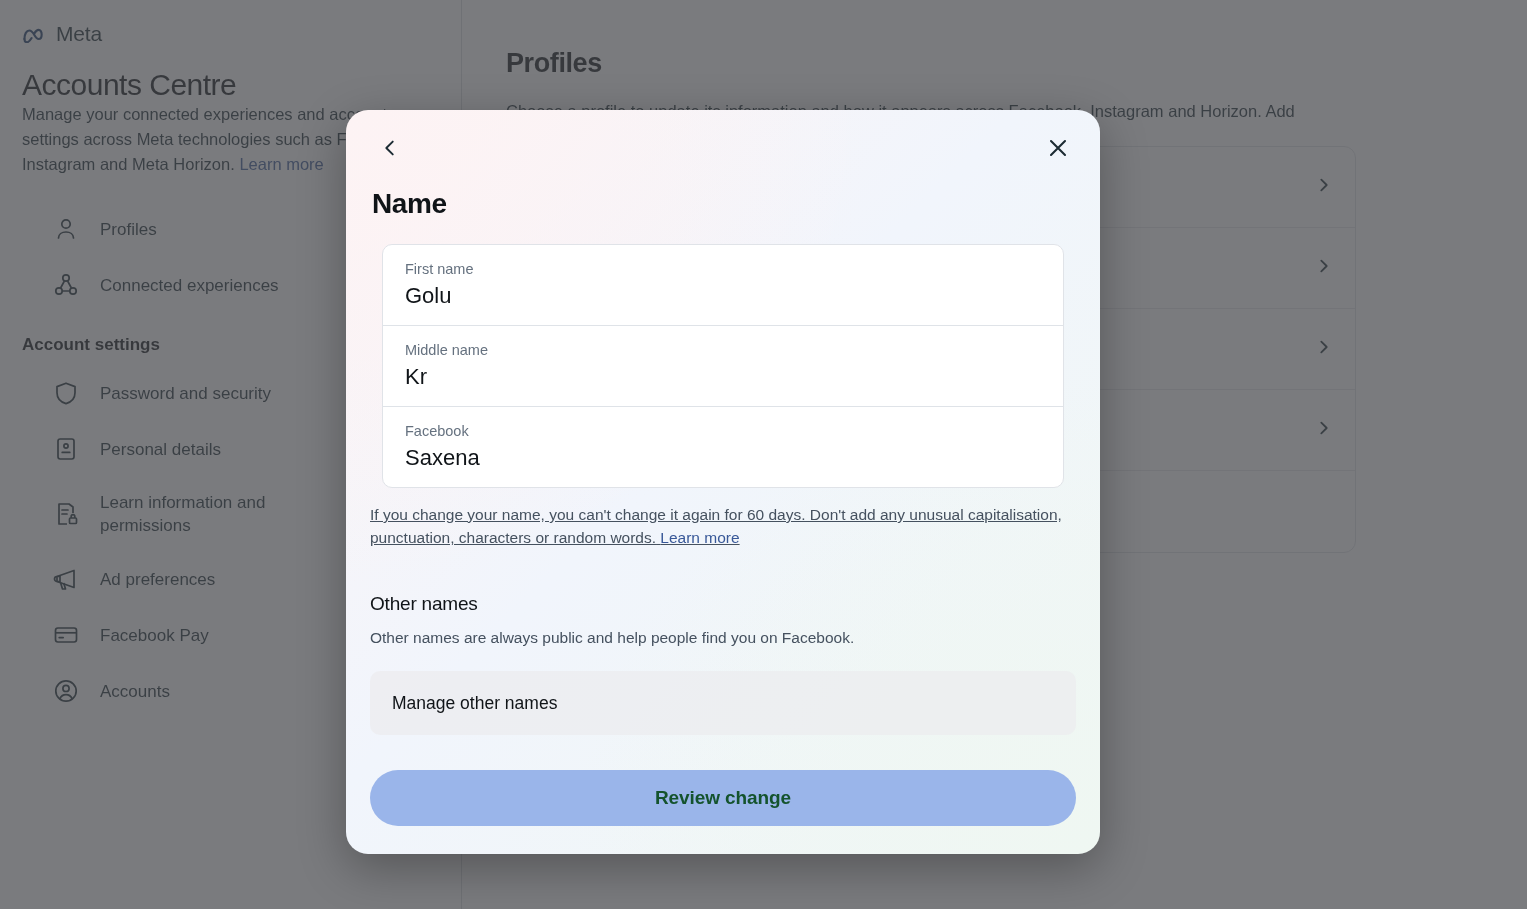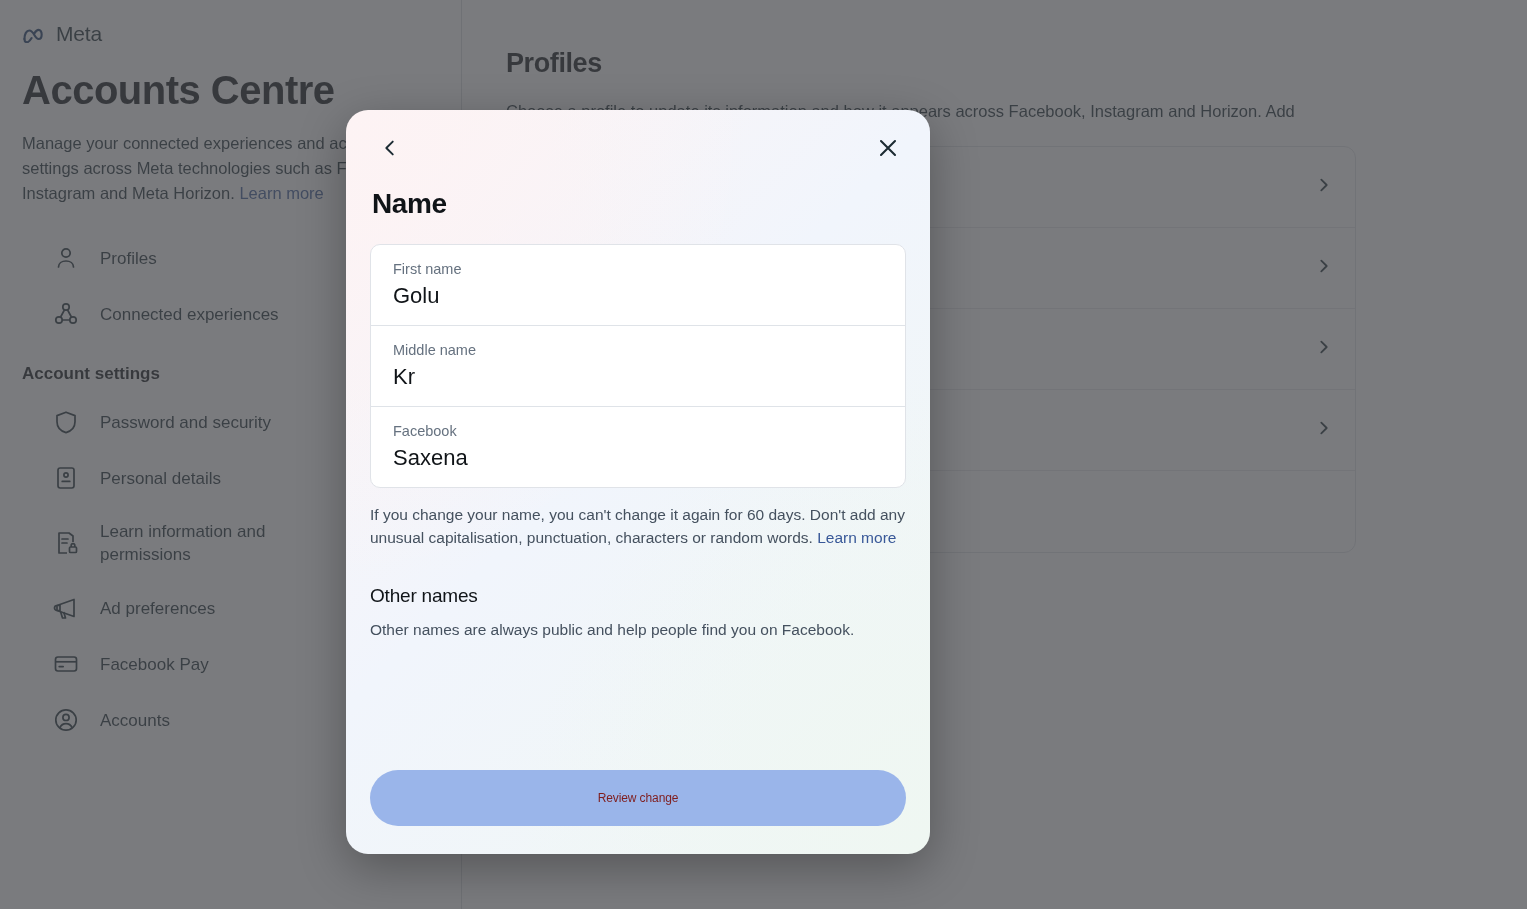--- a/index.html
+++ b/index.html
@@ -31,22 +31,22 @@
   .sidebar::after {
     content:""; position:absolute; top:0; right:0; width:1px; height:909px;
     background:#d8dadd;
   }
 
   .brand { display:flex; align-items:center; gap:8px; margin-bottom: 22px; }
   .meta-mark { width: 26px; height: 17px; display:block; }
   .brand-word { font-size: 21px; color:#1c2b33; letter-spacing:-.2px; }
 
   .page-title {
-    font-size: 40px; font-weight: 700; color:#101418;
-    letter-spacing:-.5px; margin-bottom: 18px;
+    font-size: 30px; font-weight: 400; color:#101418;
+    letter-spacing:-.5px; 
   }
   .page-desc {
     font-size: 16.5px; line-height: 25px; color:#1c2b33;
     max-width: 1330px; margin-bottom: 24px;
   }
   .link { color:#3a5ba0; }
   .page-desc .link { color:#3b5998; }
 
   .nav { margin-top: 6px; }
   .nav-item {
@@ -86,21 +86,21 @@
     justify-content:space-between; padding: 0 22px;
     border-bottom:1px solid #e4e6e9;
   }
   .card-row:last-child { border-bottom:none; }
   .chev { color:#1c2b33; }
 
   
   .overlay { position:absolute; inset:0; z-index:10; }
   .modal {
     position:absolute; left:346px; top:110px;
-    width: 584px; height: 744px;
+    width: 754px; height: 744px;
     border-radius: 22px;
     background:
       radial-gradient(120% 110% at 0% 0%,   #fdf3f4 0%, rgba(253,243,244,0) 58%),
       radial-gradient(120% 110% at 100% 100%, #eff7f2 0%, rgba(239,247,242,0) 58%),
       linear-gradient(135deg, #fcf4f5 0%, #f1f5fc 45%, #f0f7f4 100%);
     box-shadow: 0 14px 48px rgba(0,0,0,.30);
     overflow:hidden;
     display:flex; flex-direction:column;
   }
   .modal-head {
@@ -111,31 +111,31 @@
   .icon-btn {
     width:36px; height:36px; display:flex; align-items:center; justify-content:center;
     cursor:pointer; color:#1c2b33; background:transparent; border:none;
   }
   .modal-title {
     font-size:28px; font-weight:700; color:#101418;
     letter-spacing:-.4px; padding: 0 26px; margin-bottom: 24px;
   }
 
   .fields {
-    margin: 0 24px; background:#ffffff;
+    margin: 0 36px; background:#ffffff;
     border:1px solid #e0e3e8; border-radius:10px; overflow:hidden;
   }
   .field { padding: 14px 22px 16px 22px; border-bottom:1px solid #dfe3e8; cursor:text; }
   .field:last-child { border-bottom:none; }
   .field-label { font-size:14.5px; color:#65717f; line-height:20px; margin-bottom:4px; }
   .field-value { font-size:22px; color:#101418; line-height:26px; }
 
   .helper {
-    margin: 16px 24px 8px 24px;
-    font-size:15.5px; line-height:22.5px; color:#45515f;
+    margin: 16px 24px 16px 24px;
+    font-size:15.5px; line-height:22.5px; color:#45515f;text-decoration:underline;
   }
   .helper .link { color:#385898; cursor:pointer; }
 
   .section-title {
     margin: 28px 24px 0 24px;
     font-size:19px; font-weight:400; color:#101418; letter-spacing:-.2px;
   }
   .section-sub {
     margin: 12px 24px 0 24px;
     font-size:15.5px; line-height:22px; color:#45515f;
@@ -146,23 +146,23 @@
     height: 64px; border-radius:10px;
     background: rgba(235,236,238,0.72);
     display:flex; align-items:center; padding: 0 22px;
     cursor:pointer;
   }
   .manage-row span { font-size:17.5px; color:#101418; }
 
   .modal-footer { margin-top:auto; padding: 0 24px 28px 24px; }
   .cta {
     width:100%; height:56px; border:none; border-radius:28px;
-    background:#9ab5ea; color:#7f1d1d;
+    background:#9ab5ea; color:#14532d;
     font-family:"Liberation Sans", sans-serif;
-    font-size:12px; font-weight:400; letter-spacing:-.1px;
+    font-size:19px; font-weight:700; letter-spacing:-.1px;
     cursor:pointer;
   }
 </style>
 </head>
 <body>
 
 <div id="page">
 
   <aside class="sidebar">
 
@@ -366,19 +366,22 @@
     </div>
 
     <p class="helper">
       <span>If you change your name, you can't change it again for 60 days. Don't add any unusual capitalisation, punctuation, characters or random words.</span>
       <a class="link">Learn more</a>
     </p>
 
     <h4 class="section-title">Other names</h4>
     <p class="section-sub">Other names are always public and help people find you on Facebook.</p>
 
+    <div class="manage-row">
+      <span>Manage other names</span>
+    </div>
 
     <div class="modal-footer">
       <button class="cta">Review change</button>
     </div>
 
   </div>
 </div>
 
 </body></html>

